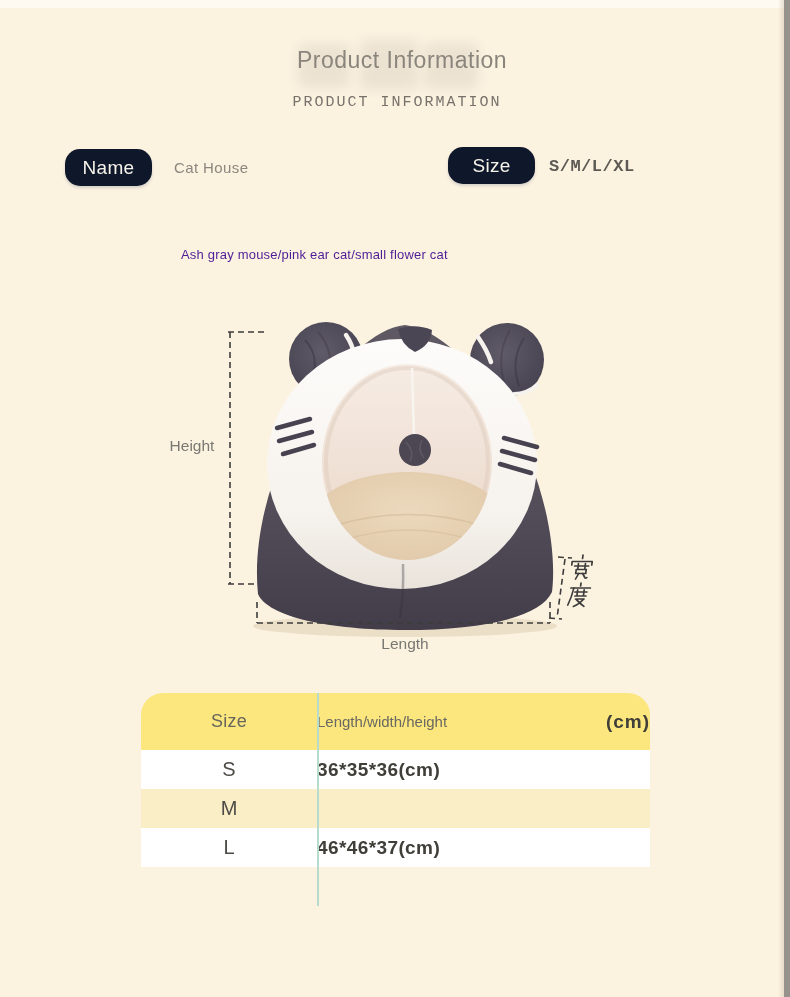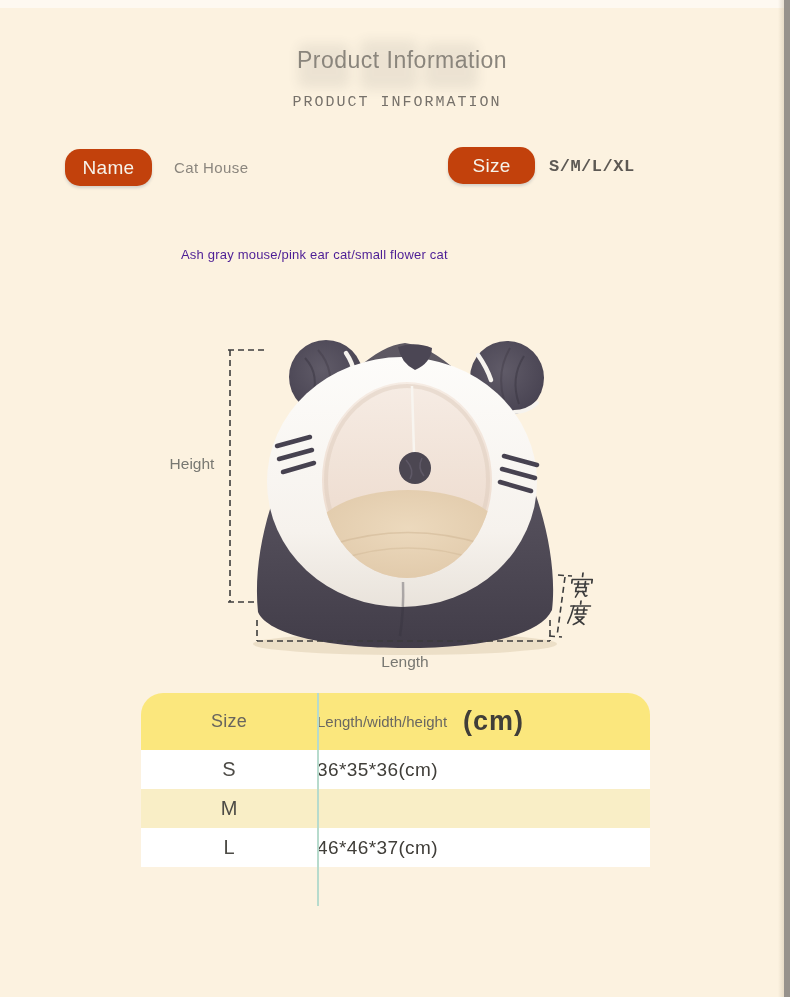--- a/index.html
+++ b/index.html
@@ -25,53 +25,53 @@
   .watermark .b3 { left: 126px; top: 3px; width: 54px; height: 46px; }
 
   .page-title { position: absolute; left: 0; top: 47px; width: 100%;
                 text-align: center; font-size: 23px; letter-spacing: 0.5px;
                 color: #8a857c; font-weight: 400; text-indent: 14px; }
   .page-subtitle { position: absolute; left: 0; top: 94px; width: 100%;
                    text-align: center; font-family: "Liberation Mono", "DejaVu Sans Mono", monospace;
                    font-size: 15px; letter-spacing: 2px; color: #76716a; font-weight: 500;
                    text-indent: 4px; }
 
-  .badge { position: absolute; width: 87px; height: 37px; background: #c2410c;
+  .badge { position: absolute; width: 87px; height: 37px; background: #0f172a;
            border-radius: 15px; color: #f6f3ea; font-size: 19px; font-weight: 500;
            display: flex; align-items: center; justify-content: center;
            box-shadow: 0 2px 3px rgba(30,58,94,0.18); letter-spacing: 0.3px; }
   .badge-name  { left: 65px;  top: 149px; }
   .badge-size  { left: 448px; top: 147px; }
   .badge-color { left: 65px;  top: 241px; }
 
   .field-value { position: absolute; color: #8b867e; }
   .value-name  { left: 174px; top: 159px; font-size: 15px; letter-spacing: 0.4px; }
   .value-size  { left: 549px; top: 157px; font-size: 17px; font-weight: 600;
                  font-family: "Liberation Mono", "DejaVu Sans Mono", monospace;
                  color: #5d5954; letter-spacing: 0.5px; }
   .value-color { left: 181px; top: 247px; font-size: 13px; color: #4c1d95; letter-spacing: 0.2px; }
 
-  .figure { position: absolute; left: 160px; top: 330px; width: 480px; height: 350px; }
+  .figure { position: absolute; left: 160px; top: 312px; width: 480px; height: 350px; }
   .figure svg { display: block; width: 100%; height: 100%; }
 
   
   .size-table { position: absolute; left: 141px; top: 693px; width: 509px; height: 213px;
                 border-radius: 22px; overflow: hidden; }
   .t-header { height: 57px; background: #fbe77d; display: flex; }
   .t-row { height: 39px; display: flex; }
   .row-even { background: #ffffff; }
   .row-odd  { background: #f9eec6; }
   .col-size { width: 176px; display: flex; align-items: center; justify-content: center; }
-  .col-dim  { flex: 1; display: flex; align-items: center; justify-content: flex-start; }
+  .col-dim  { flex: 1; display: flex; align-items: center; justify-content: space-between; }
   .t-header .col-size { font-size: 18px; color: #68655e; letter-spacing: 0.3px; }
   .t-header .col-dim  { font-size: 15px; color: #6b6861; }
-  .t-header .unit { font-size: 27px; font-weight: 700; color: #403e39;
+  .t-header .unit { font-size: 19px; font-weight: 700; color: #403e39;
                     margin-left: 16px; letter-spacing: 1px; }
   .t-row .col-size { font-size: 20px; color: #4d4b46; }
-  .t-row .col-dim  { font-size: 19px; font-weight: 400; color: #403e39; letter-spacing: 0.4px; }
+  .t-row .col-dim  { font-size: 19px; font-weight: 700; color: #403e39; letter-spacing: 0.4px; }
   .t-divider { position: absolute; left: 176px; top: 0; width: 2px; height: 213px;
                background: #b7dbcd; }
 </style>
 </head>
 <body>
 
 <div class="page">
 
   <div class="top-strip"></div>
 

